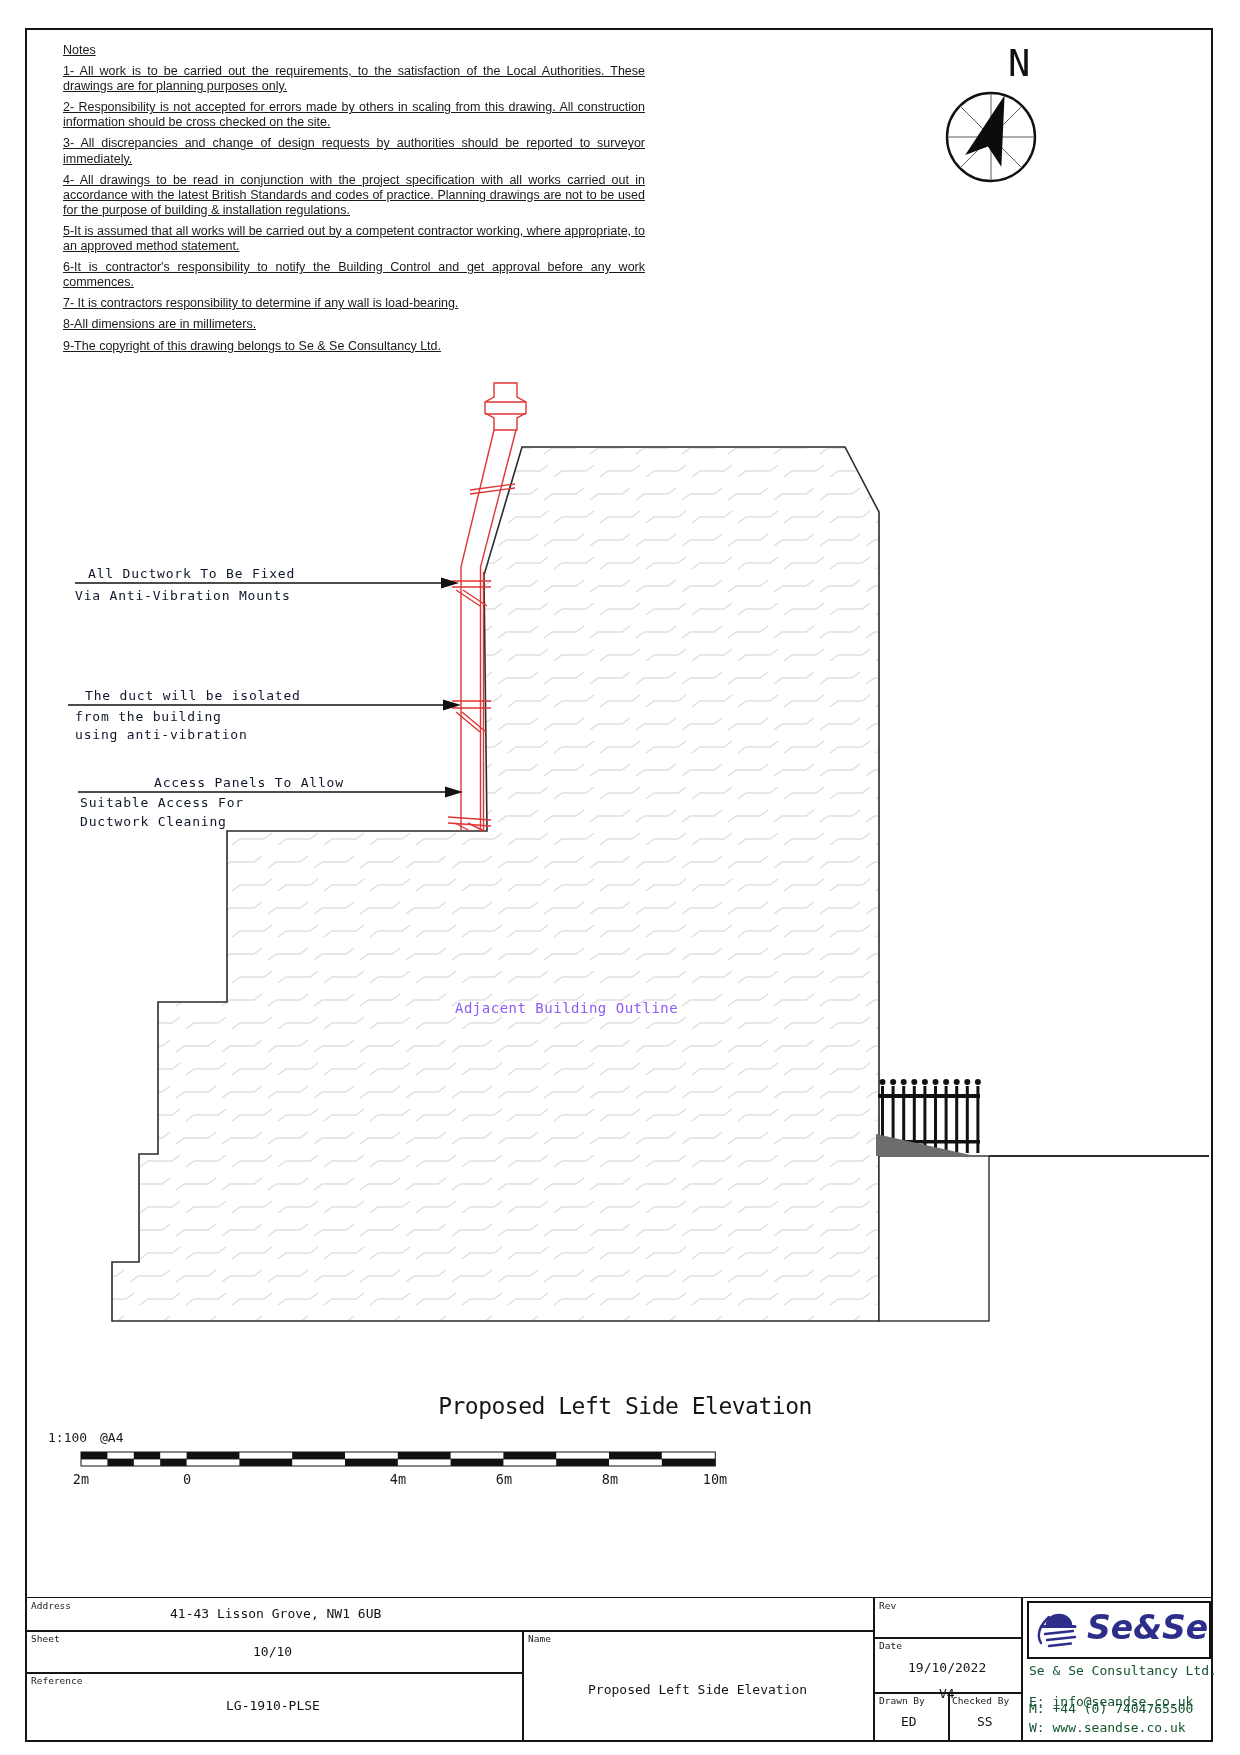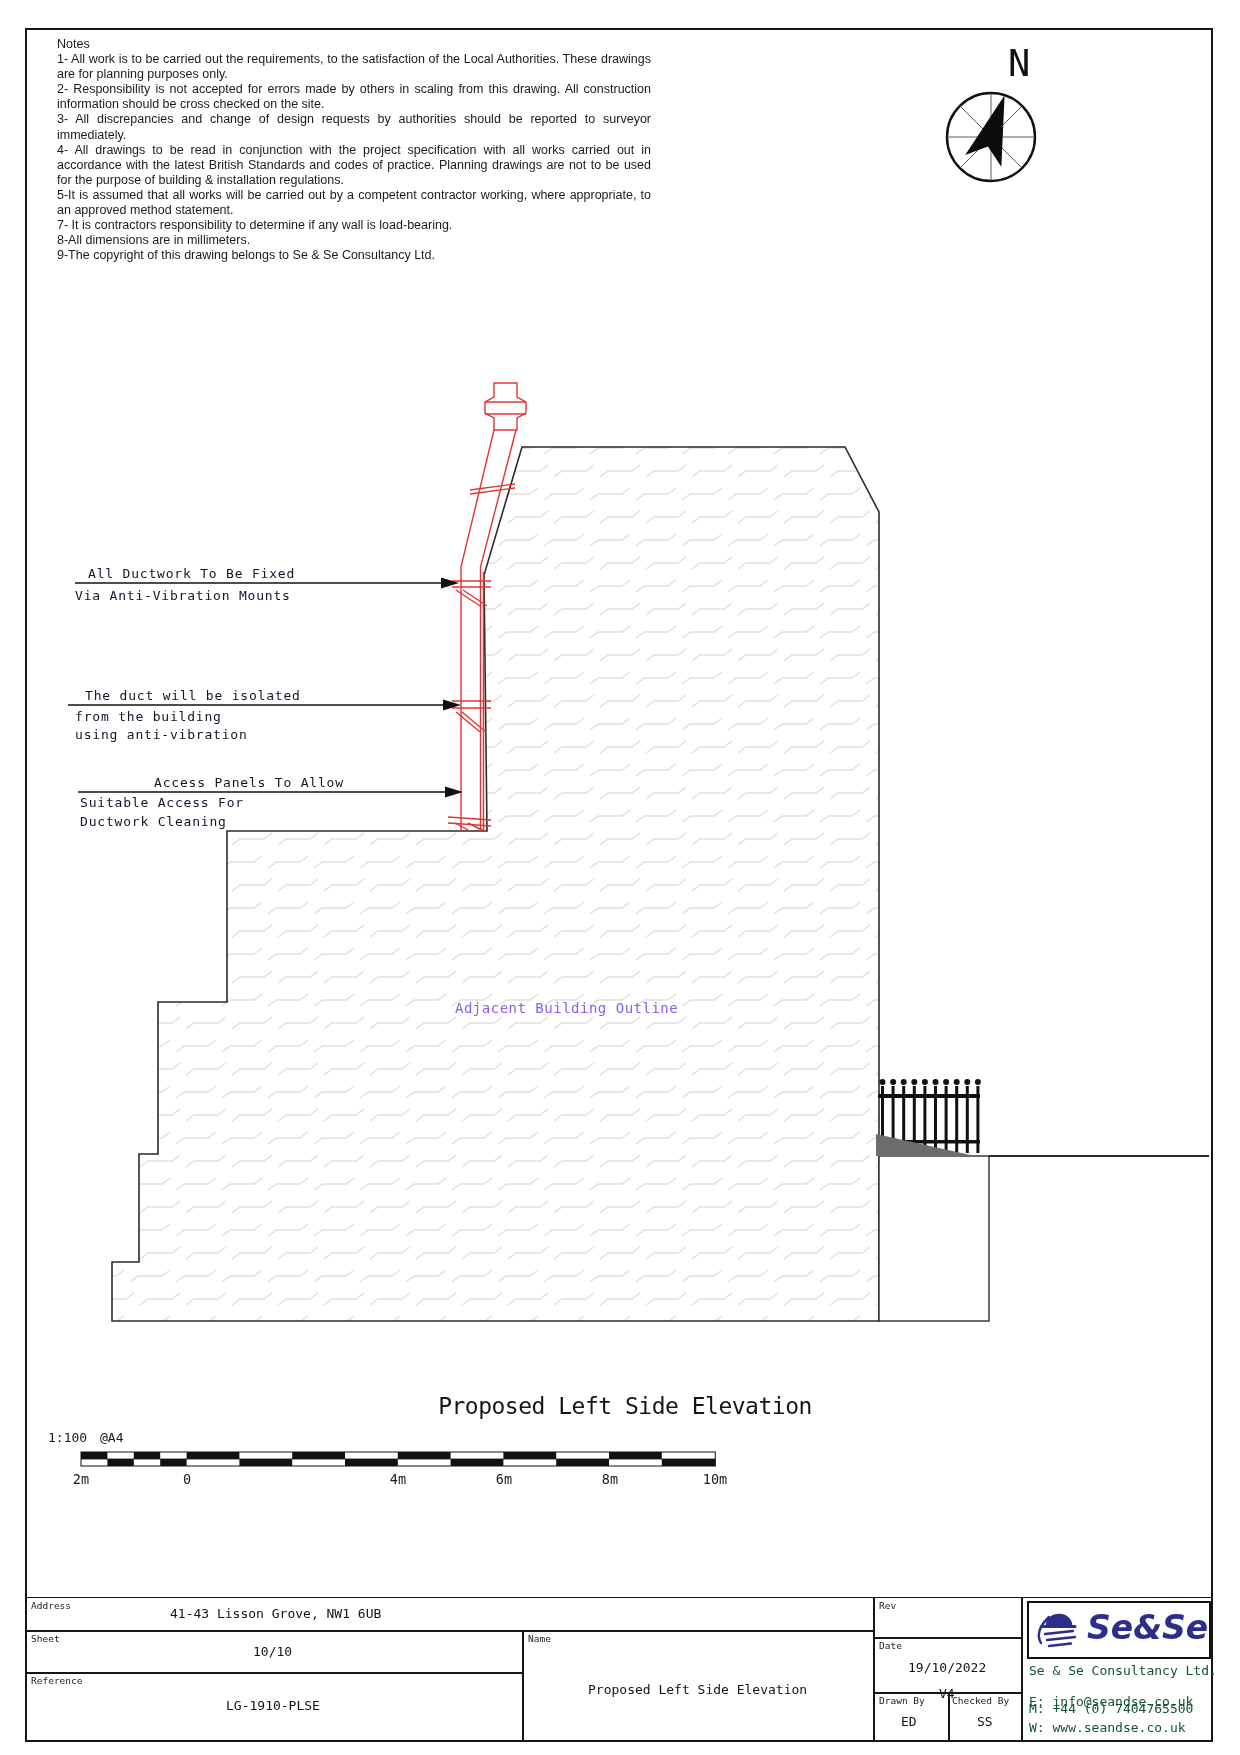--- a/index.html
+++ b/index.html
@@ -4,21 +4,21 @@
 <style>
   html,body{margin:0;padding:0;background:#ffffff;}
   #page{position:relative;width:1240px;height:1755px;background:#ffffff;overflow:hidden;
         font-family:"DejaVu Sans Mono", monospace;color:#1c1c1c;}
   .frame{position:absolute;left:25px;top:28px;width:1184px;height:1710px;border:2px solid #161616;}
   svg{position:absolute;left:0;top:0;}
   .abs{position:absolute;white-space:pre;}
   
   .notes{position:absolute;left:57px;top:37px;width:594px;
          font-family:"Liberation Sans",sans-serif;font-size:12.5px;line-height:15.1px;color:#1a1a1a;}
-  .notes p{margin:0;text-align:justify;text-align-last:left;}
+  .notes p{margin:6px;text-align:justify;text-align-last:left;text-decoration:underline;}
   .notes .nh{text-align:left;}
   
   .ann{font-size:13px;letter-spacing:0.8px;color:#0f172a;}
   .nletter{font-size:37px;color:#111;}
   .bigtitle{font-size:23px;letter-spacing:-0.5px;text-align:center;color:#151515;}
   .adjlbl{font-size:14px;letter-spacing:0.5px;color:#8b5cf6;}
   .scaletxt{font-size:13px;color:#1a1a1a;}
   .ticklbl{font-size:13.5px;color:#1a1a1a;transform:translateX(-50%);}
   
   .cell{position:absolute;border:1.2px solid #161616;background:transparent;}
@@ -153,20 +153,21 @@
     </g>
   </svg>
 
   <div class="notes">
     <p class="nh">Notes</p>
     <p>1- All work is to be carried out the requirements, to the satisfaction of the Local Authorities. These drawings are for planning purposes only.</p>
     <p>2- Responsibility is not accepted for errors made by others in scaling from this drawing. All construction information should be cross checked on the site.</p>
     <p>3- All discrepancies and change of design requests by authorities should be reported to surveyor immediately.</p>
     <p>4- All drawings to be read in conjunction with the project specification with all works carried out in accordance with the latest British Standards and codes of practice. Planning drawings are not to be used for the purpose of building &amp; installation regulations.</p>
     <p>5-It is assumed that all works will be carried out by a competent contractor working, where appropriate, to an approved method statement.</p>
+    <p>6-It is contractor's responsibility to notify the Building Control and get approval before any work commences.</p>
     <p>7- It is contractors responsibility to determine if any wall is load-bearing.</p>
     <p>8-All dimensions are in millimeters.</p>
     <p>9-The copyright of this drawing belongs to Se &amp; Se Consultancy Ltd.</p>
   </div>
 
   <div class="abs nletter" style="left:1008px;top:42px;">N</div>
 
   <div class="abs ann" style="left:88px;top:566px;">All Ductwork To Be Fixed</div>
   <div class="abs ann" style="left:75px;top:588px;">Via Anti-Vibration Mounts</div>
 

